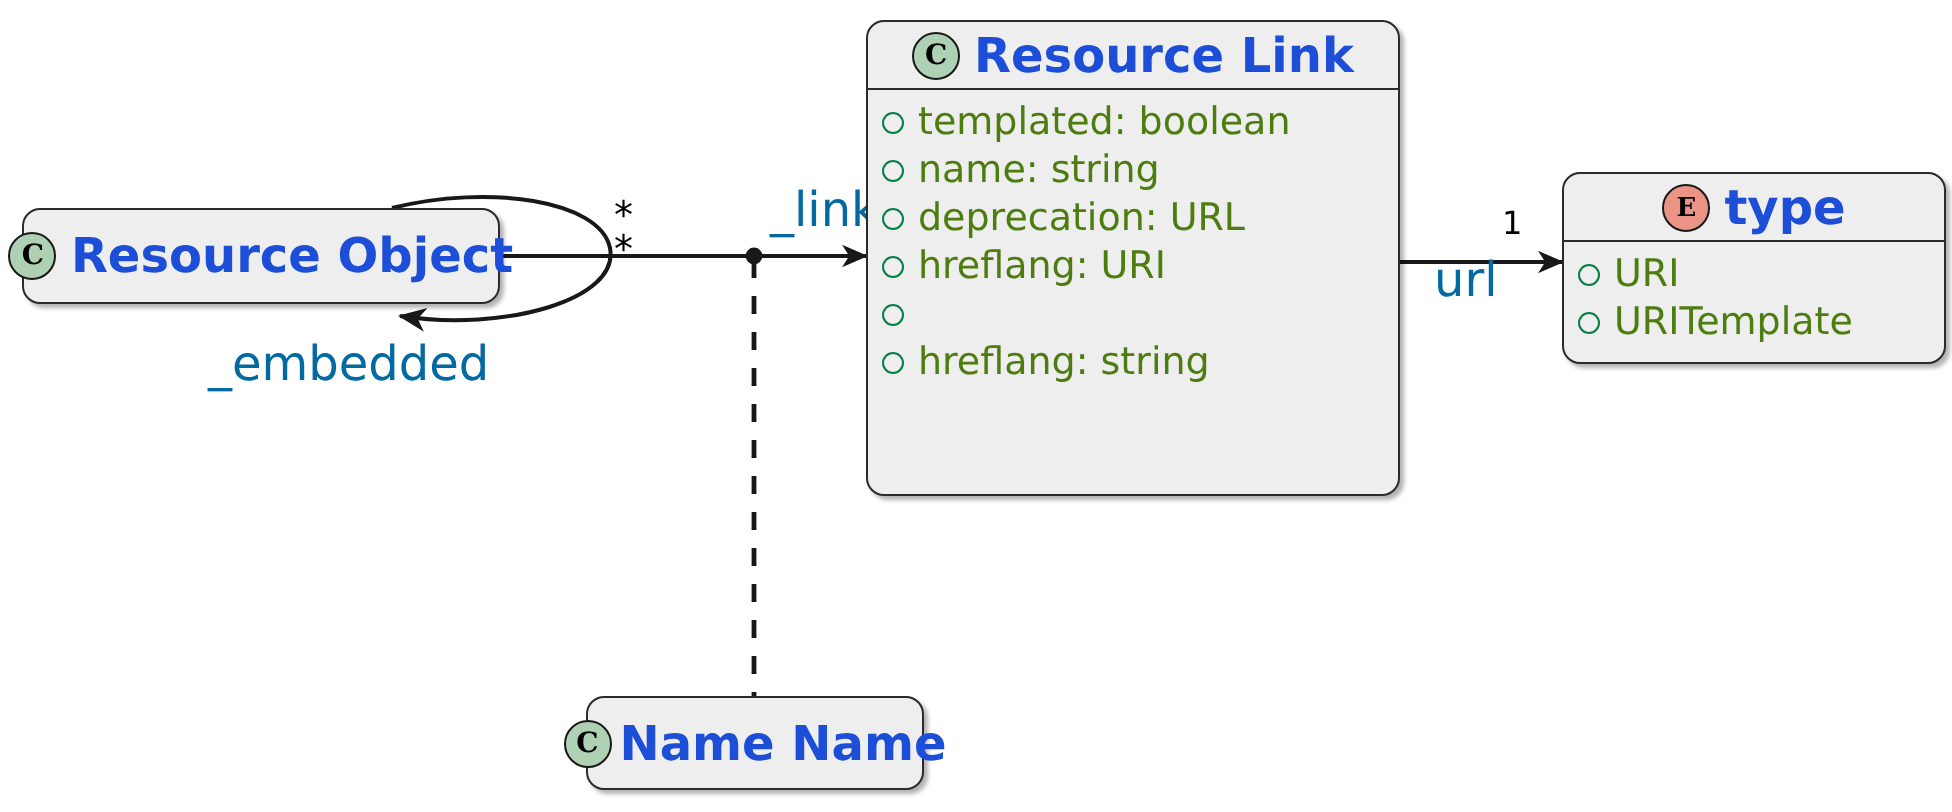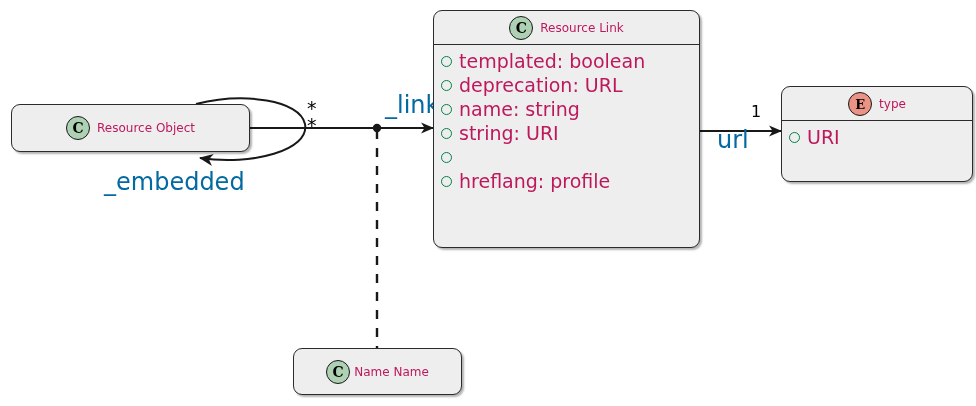--- a/index.html
+++ b/index.html
@@ -29,42 +29,43 @@
   }
   .box-header {
     display: flex;
     align-items: center;
     justify-content: center;
     gap: 7px;
     padding: 5px 10px 4px 10px;
     white-space: nowrap;
   }
   .box-title {
-    font-size: 12px;
-    color: #be185d;
-    line-height: 1;
+    font-size: 24px;
+    color: #1d4ed8;
+    line-height: 1;
+    font-weight: bold;
   }
   .divider {
     height: 1px;
     background: #2b2b2b;
     margin: 0;
   }
   .attr-list {
     padding: 4px 9px 5px 7px;
   }
   .attr-row {
     display: flex;
     align-items: center;
     gap: 7px;
     white-space: nowrap;
     height: 24px;
   }
   .attr-text {
     font-size: 19px;
-    color: #be185d;
+    color: #4d7c0f;
     line-height: 1;
   }
   .attr-text.underlined {
     text-align: right;
   }
   
   .icon-class {
     width: 22px;
     height: 22px;
     border-radius: 50%;
@@ -195,53 +196,57 @@
       <span class="box-title">Resource Link</span>
     </div>
     <div class="divider"></div>
     <div class="attr-list">
       <div class="attr-row">
         <span class="icon-attr"></span>
         <span class="attr-text">templated: boolean</span>
       </div>
       <div class="attr-row">
         <span class="icon-attr"></span>
+        <span class="attr-text">name: string</span>
+      </div>
+      <div class="attr-row">
+        <span class="icon-attr"></span>
         <span class="attr-text">deprecation: URL</span>
       </div>
       <div class="attr-row">
         <span class="icon-attr"></span>
-        <span class="attr-text">name: string</span>
-      </div>
-      <div class="attr-row">
-        <span class="icon-attr"></span>
-        <span class="attr-text">string: URI</span>
-      </div>
-      <div class="attr-row">
-        <span class="icon-attr"></span>
-      </div>
-      <div class="attr-row">
-        <span class="icon-attr"></span>
-        <span class="attr-text">hreflang: profile</span>
+        <span class="attr-text">hreflang: URI</span>
+      </div>
+      <div class="attr-row">
+        <span class="icon-attr"></span>
+      </div>
+      <div class="attr-row">
+        <span class="icon-attr"></span>
+        <span class="attr-text">hreflang: string</span>
       </div>
     </div>
   </div>
 
   <div class="uml-box" style="left:781px; top:86px; width:192px; height:96px;">
     <div class="box-header">
       <span class="icon-enum">
         <span>E</span>
       </span>
       <span class="box-title">type</span>
     </div>
     <div class="divider"></div>
     <div class="attr-list">
       <div class="attr-row">
         <span class="icon-attr"></span>
         <span class="attr-text underlined">URI</span>
       </div>
+      <div class="attr-row">
+        <span class="icon-attr"></span>
+        <span class="attr-text underlined">URITemplate</span>
+      </div>
     </div>
   </div>
 
   <div class="uml-box" style="left:293px; top:348px; width:169px; height:47px;">
     <div class="box-header" style="padding-top:11px; gap:4px;">
       <span class="icon-class">
         <span>C</span>
       </span>
       <span class="box-title">Name Name</span>
     </div>

